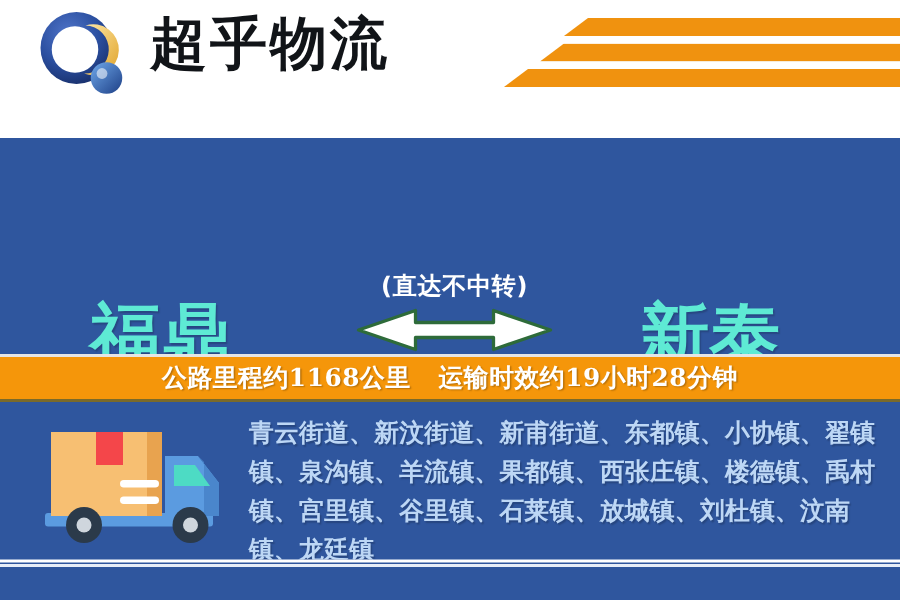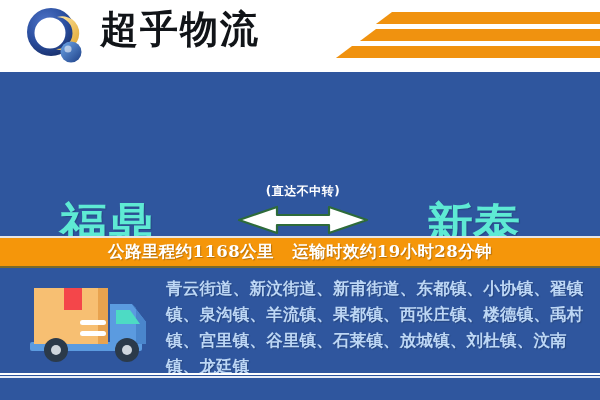--- a/index.html
+++ b/index.html
@@ -6,21 +6,21 @@
   html,body{margin:0;padding:0;}
   body{
     width:600px;height:400px;overflow:hidden;
     font-family:"Liberation Sans","DejaVu Sans",sans-serif;
     background:#2f569e;
   }
   #stage{position:relative;width:600px;height:400px;overflow:hidden;background:#2f569e;}
 
   
   .header{
-    position:absolute;left:0;top:0;width:600px;height:72px;
+    position:absolute;left:0;top:0;width:600px;height:92px;
     background:#ffffff;overflow:hidden;
   }
   .logo-wrap{position:absolute;left:26px;top:7px;width:62px;height:58px;}
   .brand-cn{
     position:absolute;left:100px;top:8px;
     font-size:38px;font-weight:bold;color:#111418;
     letter-spacing:2px;line-height:42px;white-space:nowrap;
     font-family:"DejaVu Sans","Liberation Sans",sans-serif;
   }
   .brand-en{
@@ -51,21 +51,21 @@
     text-shadow:1px 1px 1px rgba(0,0,0,.18);
     font-family:"DejaVu Serif","Liberation Serif",serif;
   }
   .city.left{left:60px;}
   .city.right{left:390px;margin-left:36px;}
   .mid{
     position:absolute;left:228px;top:110px;width:150px;height:115px;
     text-align:center;
   }
   .mid .cap{
-    font-size:12px;font-weight:bold;color:#ffffff;
+    font-size:16px;font-weight:bold;color:#ffffff;
     letter-spacing:.5px;line-height:18px;white-space:nowrap;
     font-family:"DejaVu Sans","Liberation Sans",sans-serif;
   }
   .mid .arrow{margin:5px 0 4px;}
 
   
   .banner{
     position:absolute;left:0;top:236px;width:600px;height:32px;
     background:#f5960a;
     border-top:2px solid #e5e5e5;border-bottom:2px solid #7a6a2a;

